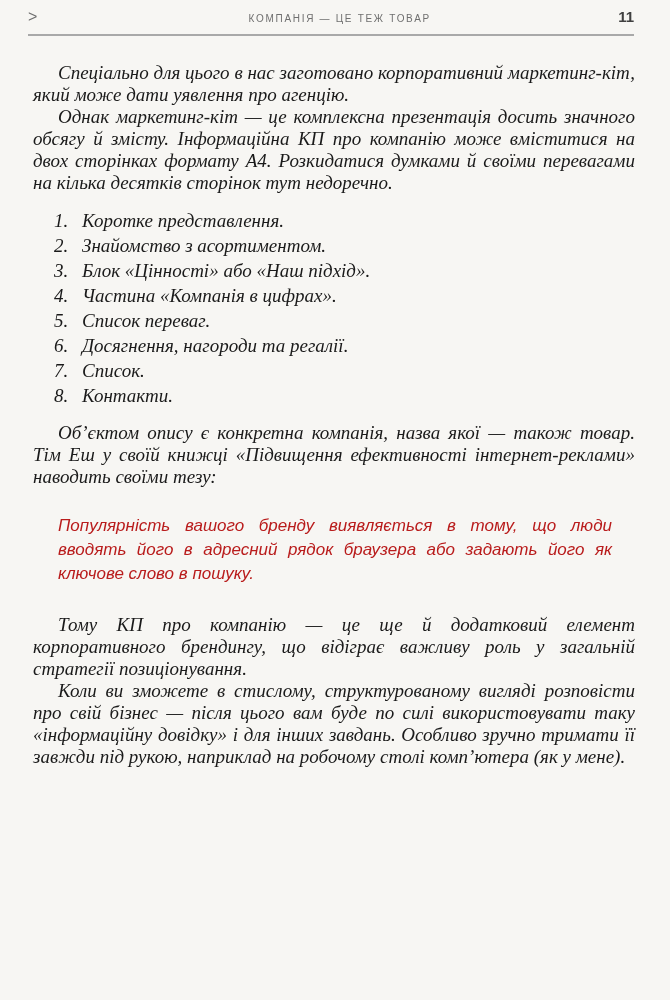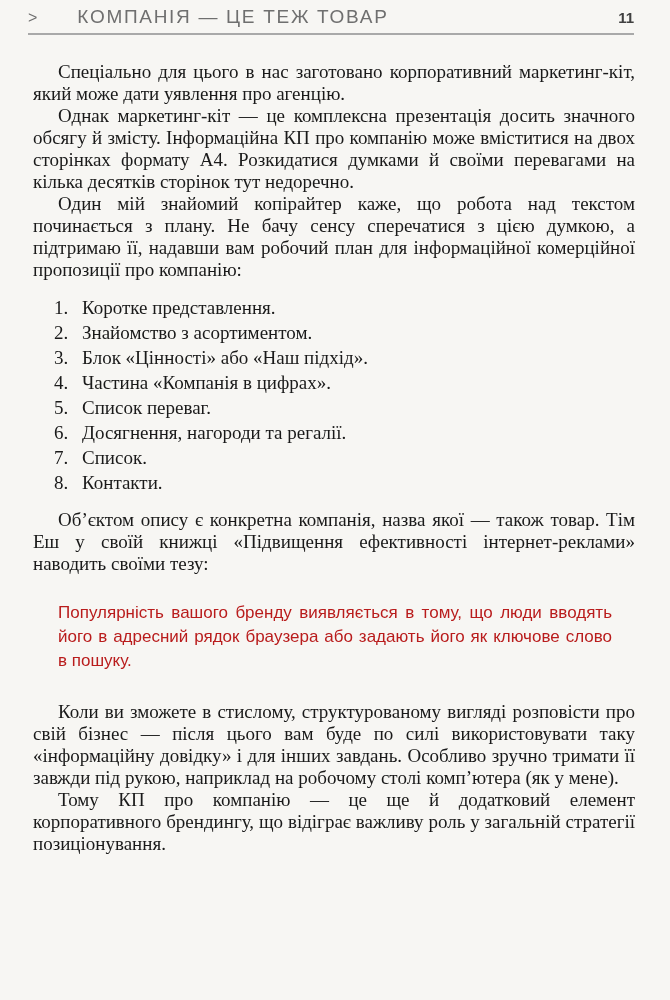--- a/index.html
+++ b/index.html
@@ -28,40 +28,42 @@
     border-bottom: 2px solid #a9a9a9;
     font-family: "Liberation Sans", sans-serif;
   }
   .chevron {
     color: #6f6f6f;
     font-size: 16px;
     line-height: 18px;
   }
   .header-title {
     color: #6f6f6f;
-    font-size: 19px;
+    font-size: 10px;
     letter-spacing: 1.7px;
-    margin-left: 40px;
+    margin-left: 24px;
     flex: 1;
     white-space: nowrap;
     line-height: 18px;
+    text-align: center;
   }
   .page-number {
     color: #404040;
     font-size: 15px;
     font-weight: bold;
     line-height: 18px;
   }
   
   .content {
     margin: 26px 35px 0 33px;
     color: #1a1a1a;
     font-size: 19px;
     line-height: 22px;
     text-align: justify;
+    font-style: italic;
   }
   .content p {
     margin: 0;
     text-indent: 25px;
   }
   
   .plan-list {
     list-style: none;
     margin: 14px 0 14px 0;
     padding: 0;
@@ -94,21 +96,20 @@
 
   <div class="header">
     <span class="chevron">&gt;</span>
     <span class="header-title">КОМПАНІЯ — ЦЕ ТЕЖ ТОВАР</span>
     <span class="page-number">11</span>
   </div>
 
   <div class="content">
     <p>Спеціально для цього в нас заготовано корпоративний маркетинг-кіт, який може дати уявлення про агенцію.</p>
     <p>Однак маркетинг-кіт — це комплексна презентація досить значного обсягу й змісту. Інформаційна КП про компанію може вміститися на двох сторінках формату А4. Розкидатися думками й своїми перевагами на кілька десятків сторінок тут недоречно.</p>
-    <p>Один мій знайомий копірайтер каже, що робота над текстом починається з плану. Не бачу сенсу сперечатися з цією думкою, а підтримаю її, надавши вам робочий план для інформаційної комерційної пропозиції про компанію:</p>
 
     <ol class="plan-list">
       <li>
         <span class="num">1.</span>
         <span>Коротке представлення.</span>
       </li>
       <li>
         <span class="num">2.</span>
         <span>Знайомство з асортиментом.</span>
       </li>
@@ -135,17 +136,17 @@
       <li>
         <span class="num">8.</span>
         <span>Контакти.</span>
       </li>
     </ol>
 
     <p>Об’єктом опису є конкретна компанія, назва якої — також товар. Тім Еш у своїй книжці «Підвищення ефективності інтернет-реклами» наводить своїми тезу:</p>
 
     <div class="quote">Популярність вашого бренду виявляється в тому, що люди вводять його в адресний рядок браузера або задають його як ключове слово в пошуку.</div>
 
+    <p>Тому КП про компанію — це ще й додатковий елемент корпоративного брендингу, що відіграє важливу роль у загальній стратегії позиціонування.</p>
     <p>Коли ви зможете в стислому, структурованому вигляді розповісти про свій бізнес — після цього вам буде по силі використовувати таку «інформаційну довідку» і для інших завдань. Особливо зручно тримати її завжди під рукою, наприклад на робочому столі комп’ютера (як у мене).</p>
-    <p>Тому КП про компанію — це ще й додатковий елемент корпоративного брендингу, що відіграє важливу роль у загальній стратегії позиціонування.</p>
   </div>
 
 </div>
 
 </body></html>

